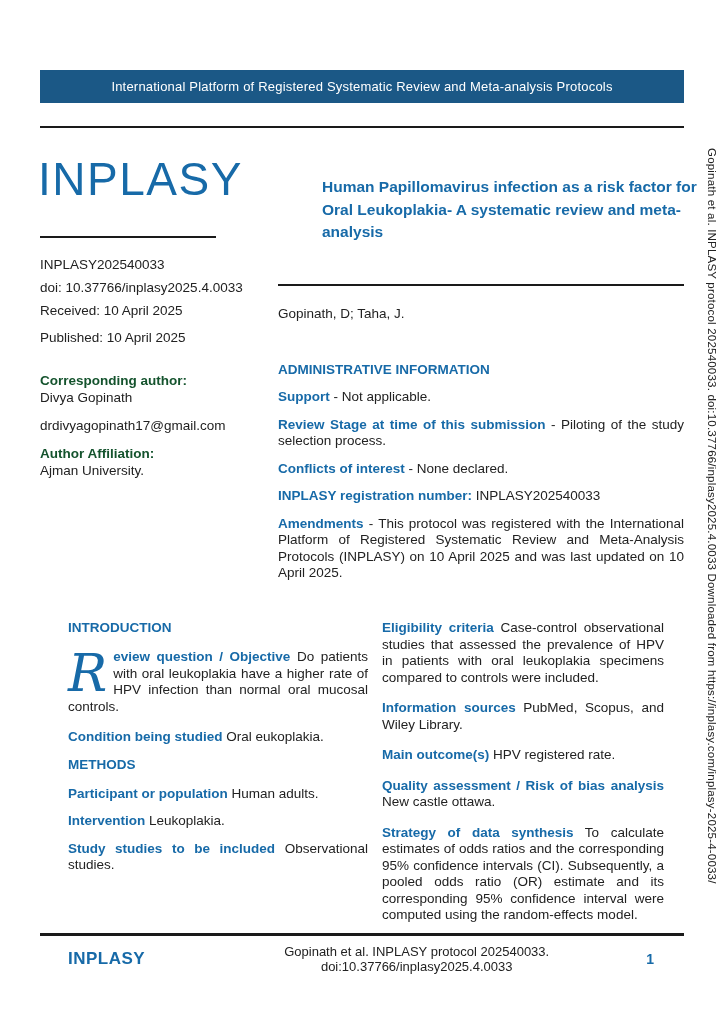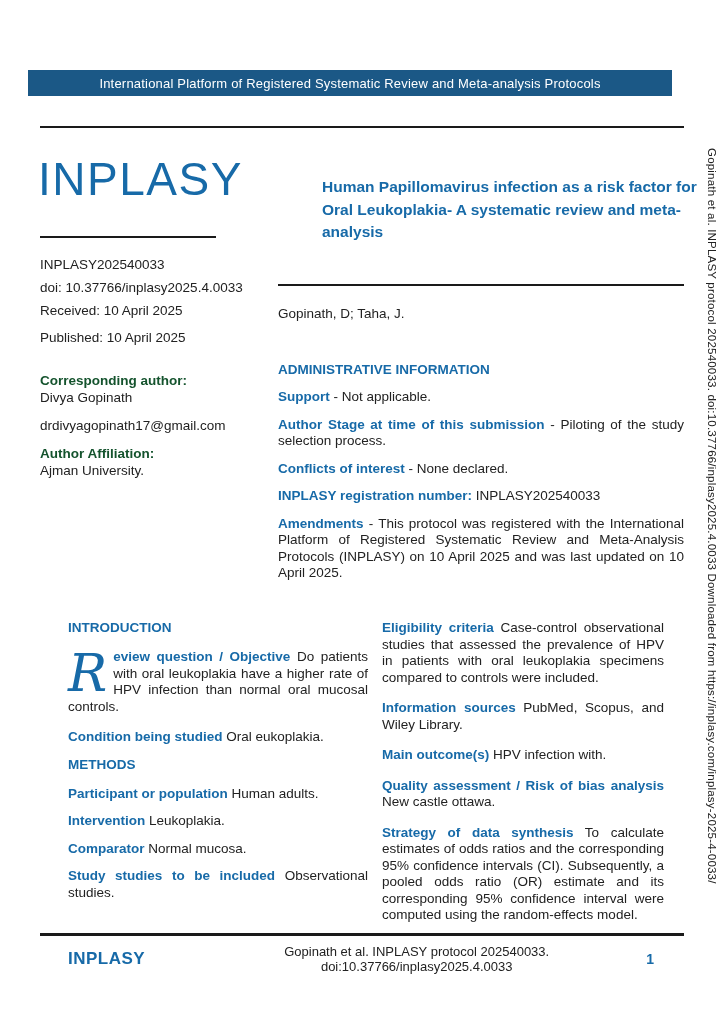--- a/index.html
+++ b/index.html
@@ -2,21 +2,21 @@
 <html><head>
 <meta charset="utf-8">
 <style>
   html,body{margin:0;padding:0;background:#ffffff;}
   .page{
     position:relative;width:724px;height:1024px;background:#fff;overflow:hidden;
     font-family:"Liberation Sans","DejaVu Sans",sans-serif;color:#222;
   }
   
   .banner{
-    position:absolute;left:28px;top:70px;width:644px;height:26px;
+    position:absolute;left:40px;top:70px;width:644px;height:33px;
     background:#1b5886;color:#fff;display:flex;align-items:center;justify-content:center;
     font-size:13px;letter-spacing:.2px;
   }
   .rule{position:absolute;background:#1a1a1a;}
   .rule-top{left:40px;top:126px;width:644px;height:2px;}
   .rule-logo{left:40px;top:236px;width:176px;height:2px;}
   .rule-authors{left:278px;top:284px;width:406px;height:2px;}
   .rule-footer{left:40px;top:933px;width:644px;height:3px;}
   
   .logo{
@@ -96,45 +96,44 @@
     <div>Ajman University.</div>
   </div>
 
   <div class="title">Human Papillomavirus infection as a risk factor for Oral Leukoplakia- A systematic review and meta-analysis</div>
   <div class="rule rule-authors"></div>
   <div class="authors">Gopinath, D; Taha, J.</div>
 
   <div class="admin">
     <div class="h-blue">ADMINISTRATIVE INFORMATION</div>
     <p class="para"><span class="lbl">Support</span><span> -  Not applicable.</span></p>
-    <p class="para"><span class="lbl">Author Stage at time of this submission</span><span> - Piloting of the study selection process.</span></p>
+    <p class="para"><span class="lbl">Review Stage at time of this submission</span><span> - Piloting of the study selection process.</span></p>
     <p class="para"><span class="lbl">Conflicts of interest</span><span> - None declared.</span></p>
     <p class="para"><span class="lbl">INPLASY registration number:</span><span> INPLASY202540033</span></p>
     <p class="para"><span class="lbl">Amendments</span><span> - This protocol was registered with the International Platform of Registered Systematic Review and Meta-Analysis Protocols (INPLASY) on 10 April 2025 and was last updated on 10 April 2025.</span></p>
   </div>
 
   <div class="columns">
 
     <div class="col">
       <div class="h-blue">INTRODUCTION</div>
       <p class="para">
         <span class="dropcap">R</span><span class="lbl">eview question / Objective</span><span> Do patients with oral leukoplakia have a higher rate of HPV infection than normal oral mucosal controls.</span>
       </p>
       <p class="para" style="clear:both;margin-top:14px;"><span class="lbl">Condition being studied</span><span> Oral eukoplakia.</span></p>
       <div class="h-blue heading2">METHODS</div>
       <p class="para"><span class="lbl">Participant or population</span><span> Human adults.</span></p>
       <p class="para"><span class="lbl">Intervention</span><span> Leukoplakia.</span></p>
-      <p class="para"><span class="lbl">Comparator</span><span> Normal mucosa.</span></p>
       <p class="para"><span class="lbl">Study studies to be included</span><span> Observational studies.</span></p>
     </div>
 
     <div class="col">
       <p class="para" style="margin-bottom:14px;"><span class="lbl">Eligibility criteria</span><span> Case-control observational studies that assessed the prevalence of HPV in patients with oral leukoplakia specimens compared to controls were included.</span></p>
       <p class="para" style="margin-bottom:14px;"><span class="lbl">Information sources</span><span> PubMed, Scopus, and Wiley Library.</span></p>
-      <p class="para" style="margin-bottom:14px;"><span class="lbl">Main outcome(s)</span><span> HPV infection with.</span></p>
+      <p class="para" style="margin-bottom:14px;"><span class="lbl">Main outcome(s)</span><span> HPV registered rate.</span></p>
       <p class="para" style="margin-bottom:14px;"><span class="lbl">Quality assessment / Risk of bias analysis</span><span> New castle ottawa.</span></p>
       <p class="para"><span class="lbl">Strategy of data synthesis</span><span> To calculate estimates of odds ratios and the corresponding 95% confidence intervals (CI). Subsequently, a pooled odds ratio (OR) estimate and its corresponding 95% confidence interval were computed using the random-effects model.</span></p>
     </div>
 
   </div>
 
   <div class="rule rule-footer"></div>
   <div class="footer">
     <span class="footer-logo">INPLASY</span>
     <span class="footer-cite">Gopinath et al. INPLASY protocol 202540033. doi:10.37766/inplasy2025.4.0033</span>

